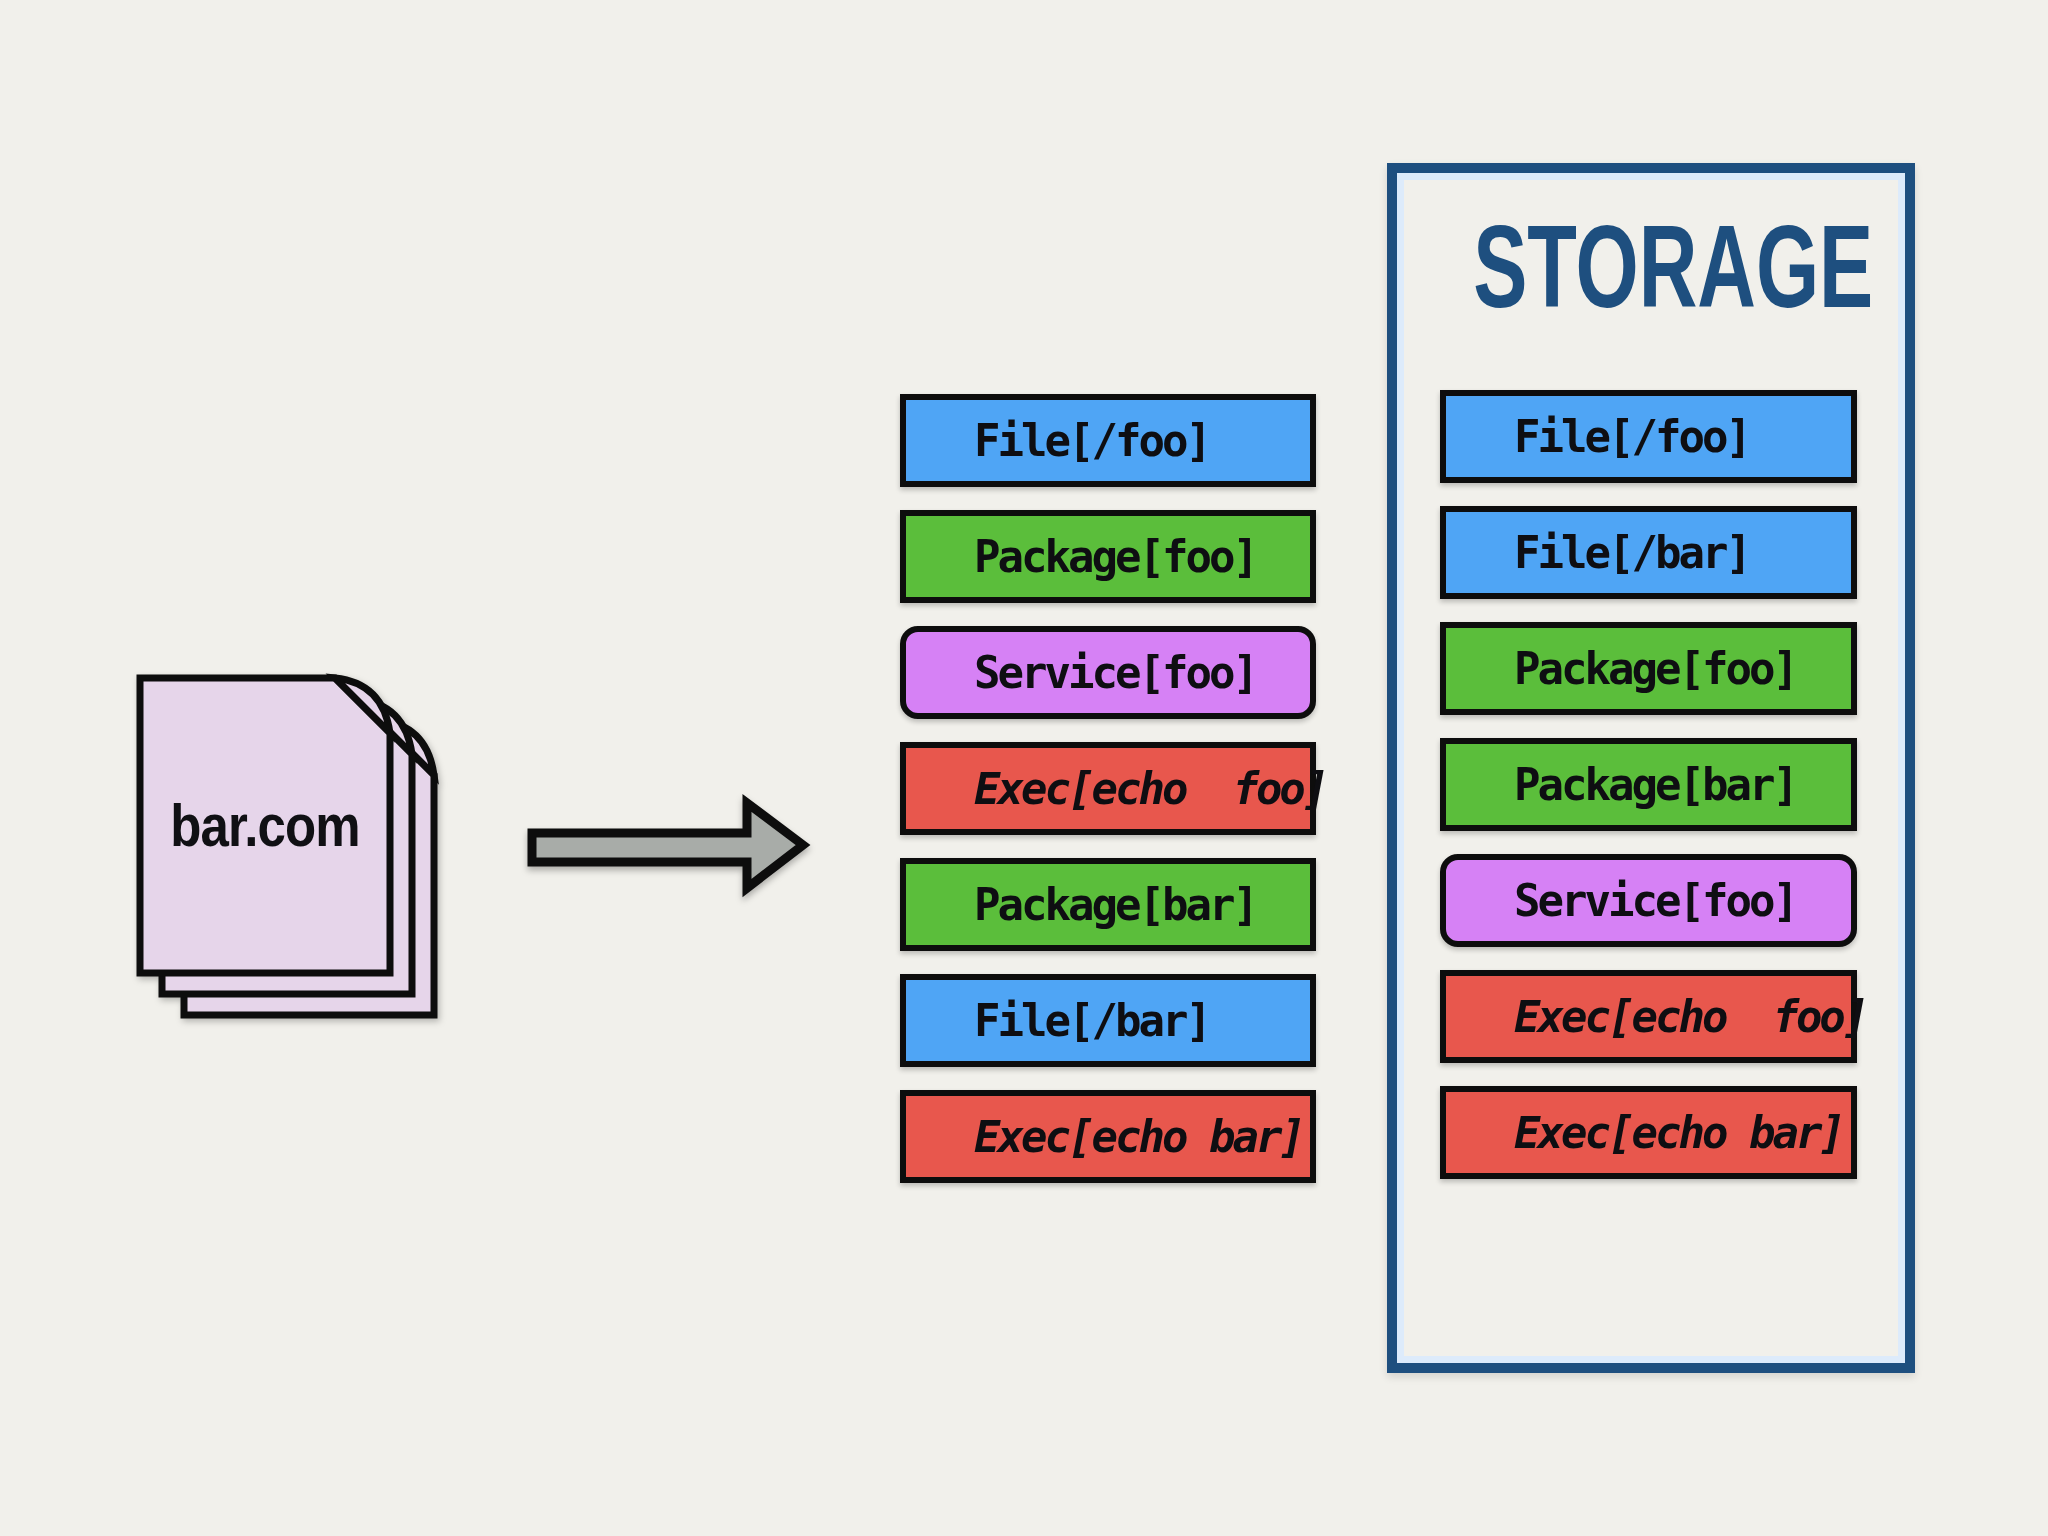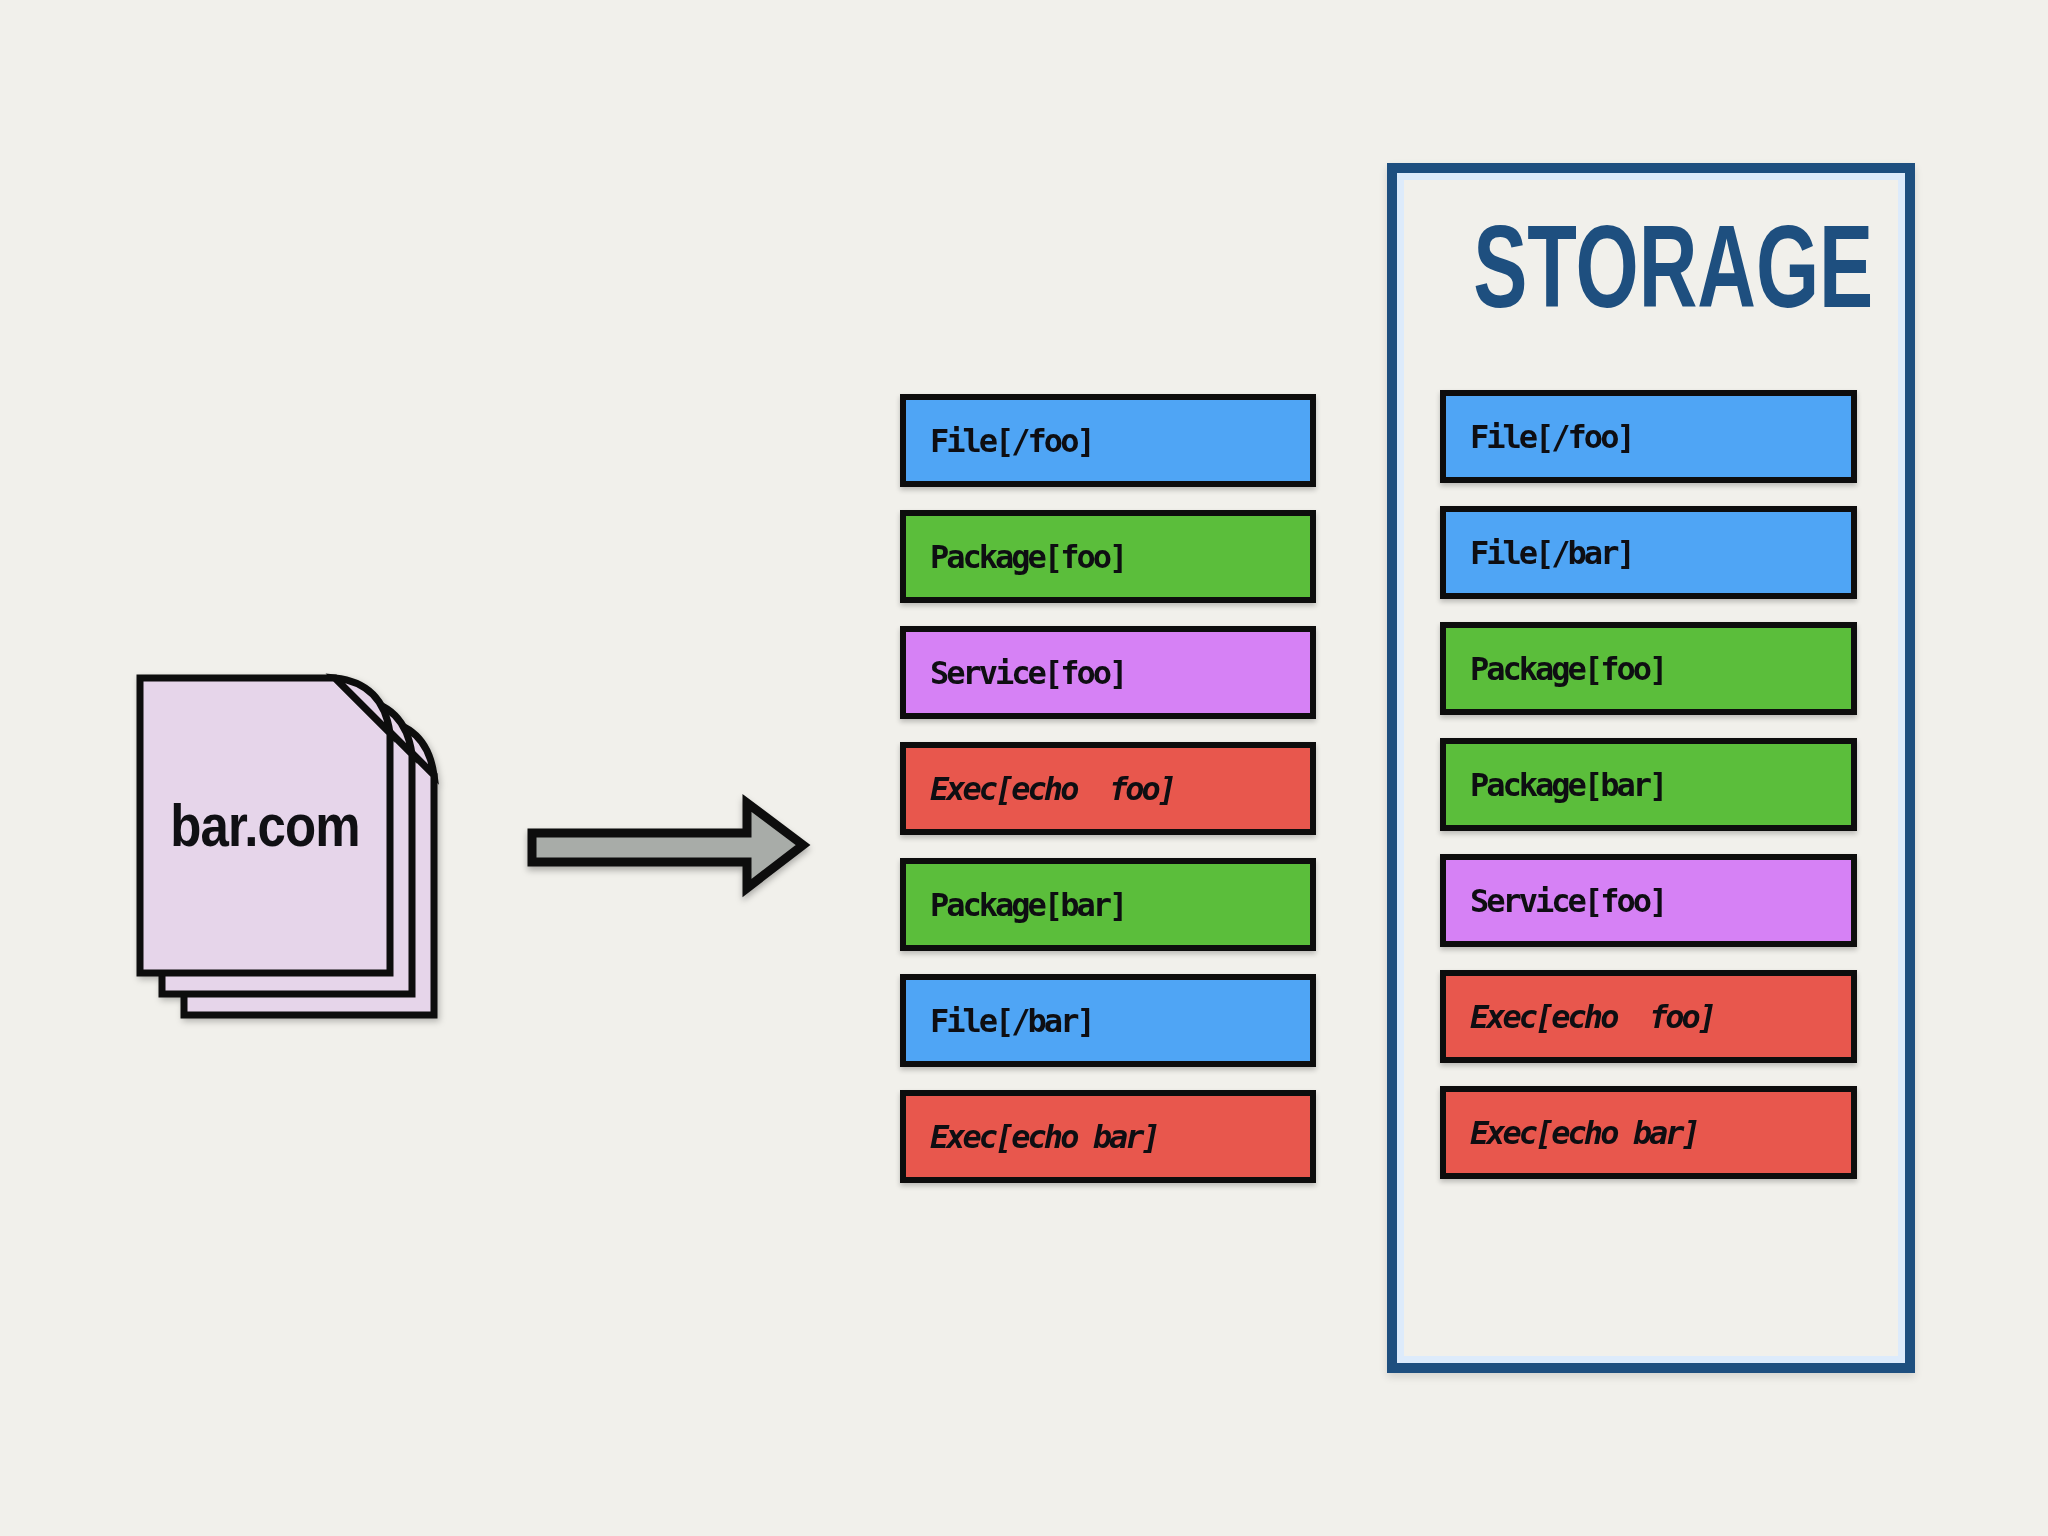--- a/index.html
+++ b/index.html
@@ -33,26 +33,26 @@
   .box{
     height:93px;box-sizing:border-box;width:100%;
     border:6px solid var(--box_border,#0D0D0D);
     display:flex;align-items:center;
     padding-left:24px;
     box-shadow:0 3px 5px rgba(0,0,0,.22);
     background:#ccc;
   }
   .box .lbl{
     font-family:"DejaVu Sans Mono","Liberation Mono",monospace;
-    font-weight:700;font-size:32px;letter-spacing:-3px;
-    color:#0E0E12;white-space:pre;
+    font-weight:700;font-size:44px;letter-spacing:-3px;
+    color:#0E0E12;white-space:pre;margin-left:44px;
   }
   .box[data-type="file"]{background:var(--file,#4FA5F5);}
   .box[data-type="package"]{background:var(--package,#5BBE3B);}
-  .box[data-type="service"]{background:var(--service,#D681F5);}
+  .box[data-type="service"]{background:var(--service,#D681F5);border-radius:18px;}
   .box[data-type="service_alt"]{background:var(--service_alt,#F5D226);}
   .box[data-type="exec"]{background:var(--exec,#E8574D);font-style:italic;}
   .storage{
     position:absolute;left:1387px;top:163px;width:528px;height:1210px;
     box-sizing:border-box;
     border:10px solid var(--storage_accent,#1E4F7F);
     box-shadow:inset 0 0 0 7px var(--storage_glow,#DDEBFB), 0 4px 8px rgba(0,0,0,.12);
     background:var(--bg,#F1F0EB);
     padding-left:30px;
   }

